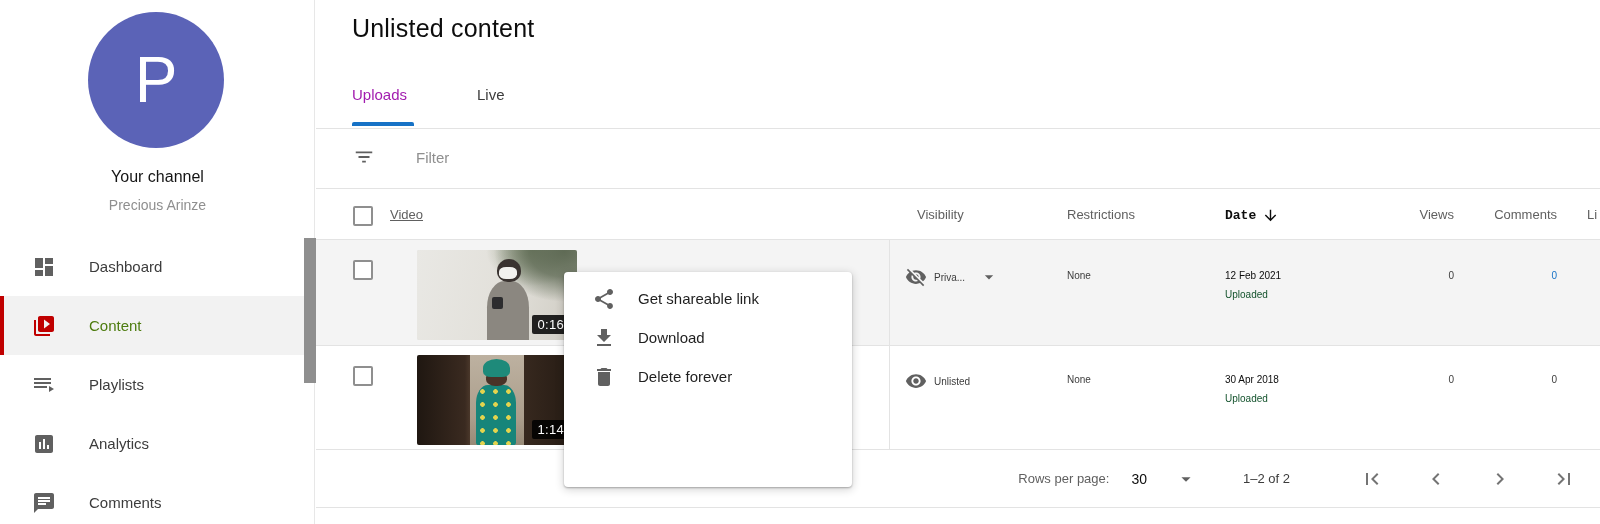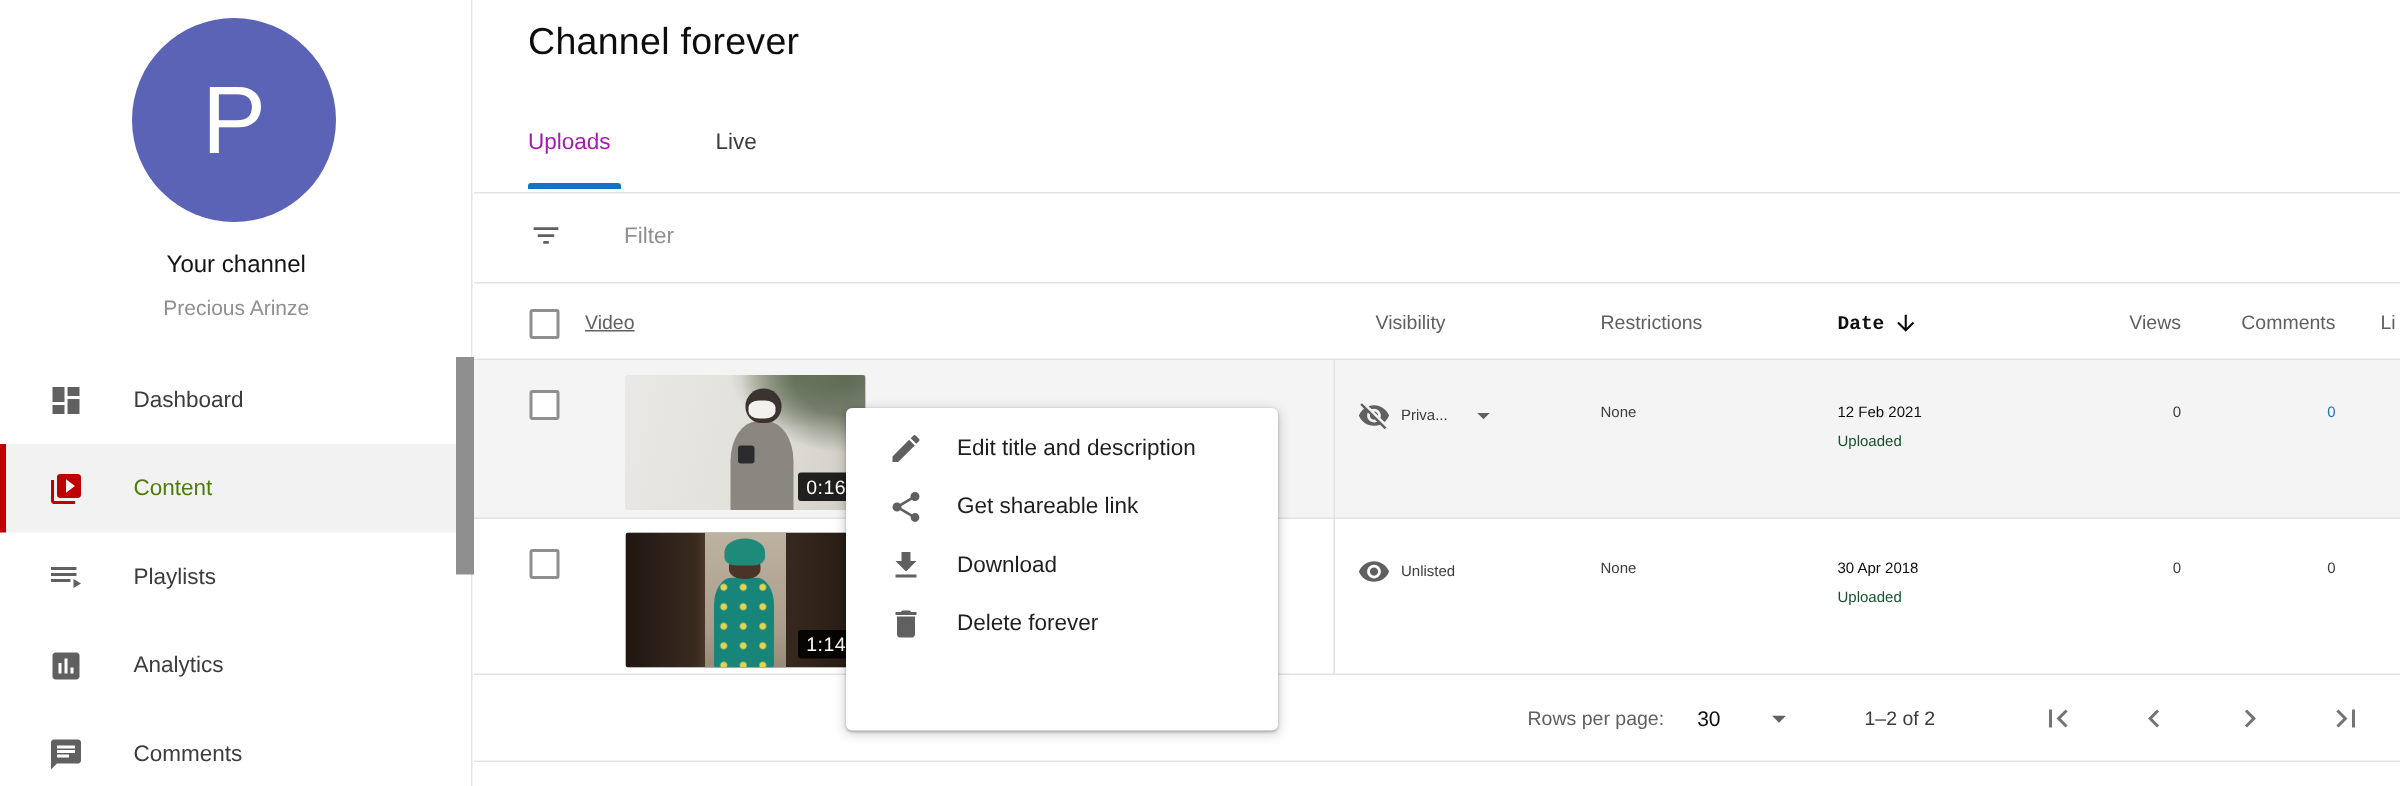--- a/index.html
+++ b/index.html
@@ -165,21 +165,21 @@
           <svg viewBox="0 0 24 24" width="24" height="24" fill="currentColor">
               <path d="M20 2H4c-1.1 0-2 .9-2 2v18l4-4h14c1.1 0 2-.9 2-2V4c0-1.1-.9-2-2-2zM6 9h12v2H6V9zm8 5H6v-2h8v2zm4-6H6V6h12v2z"></path>
             </svg>
         </span>
         <span class="nav-label">Comments</span>
       </div>
     </nav>
     <div class="side-scrollbar"></div>
   </aside>
 
-  <h1 class="page-title">Channel forever</h1>
+  <h1 class="page-title">Unlisted content</h1>
 
   <div class="tab tab-uploads">Uploads</div>
   <div class="tab tab-live">Live</div>
   <div class="tab-underline"></div>
   <div class="tabs-border"></div>
 
   <span class="filter-icon">
     <svg viewBox="0 0 24 24" width="22" height="22" fill="currentColor">
         <path d="M10 18h4v-2h-4v2zM3 6v2h18V6H3zm3 7h12v-2H6v2z"></path>
       </svg>
@@ -296,44 +296,36 @@
             <path d="M5.59 7.41L10.18 12l-4.59 4.59L7 18l6-6-6-6-1.41 1.41zM16 6h2v12h-2V6z"></path>
           </svg>
       </span>
     </span>
   </div>
 
   <div class="context-menu">
     <div class="menu-item">
       <span class="mi-icon">
         <svg viewBox="0 0 24 24" width="24" height="24" fill="currentColor">
-            <path d="M3 17.25V21h3.75L17.81 9.94l-3.75-3.75L3 17.25zM20.71 7.04c.39-.39.39-1.02 0-1.41l-2.34-2.34a.996.996 0 0 0-1.41 0l-1.83 1.83 3.75 3.75 1.83-1.83z"></path>
-          </svg>
-      </span>
-      <span class="mi-label">Edit title and description</span>
+            <path d="M18 16.08c-.76 0-1.44.3-1.96.77L8.91 12.7c.05-.23.09-.46.09-.7s-.04-.47-.09-.7l7.05-4.11c.54.5 1.25.81 2.04.81 1.66 0 3-1.34 3-3s-1.34-3-3-3-3 1.34-3 3c0 .24.04.47.09.7L8.04 9.81C7.5 9.31 6.79 9 6 9c-1.66 0-3 1.34-3 3s1.34 3 3 3c.79 0 1.5-.31 2.04-.81l7.12 4.16c-.05.21-.08.43-.08.65 0 1.61 1.31 2.92 2.92 2.92 1.61 0 2.92-1.31 2.92-2.92s-1.31-2.92-2.92-2.92z"></path>
+          </svg>
+      </span>
+      <span class="mi-label">Get shareable link</span>
     </div>
     <div class="menu-item">
       <span class="mi-icon">
         <svg viewBox="0 0 24 24" width="24" height="24" fill="currentColor">
-            <path d="M18 16.08c-.76 0-1.44.3-1.96.77L8.91 12.7c.05-.23.09-.46.09-.7s-.04-.47-.09-.7l7.05-4.11c.54.5 1.25.81 2.04.81 1.66 0 3-1.34 3-3s-1.34-3-3-3-3 1.34-3 3c0 .24.04.47.09.7L8.04 9.81C7.5 9.31 6.79 9 6 9c-1.66 0-3 1.34-3 3s1.34 3 3 3c.79 0 1.5-.31 2.04-.81l7.12 4.16c-.05.21-.08.43-.08.65 0 1.61 1.31 2.92 2.92 2.92 1.61 0 2.92-1.31 2.92-2.92s-1.31-2.92-2.92-2.92z"></path>
-          </svg>
-      </span>
-      <span class="mi-label">Get shareable link</span>
+            <path d="M19 9h-4V3H9v6H5l7 7 7-7zM5 18v2h14v-2H5z"></path>
+          </svg>
+      </span>
+      <span class="mi-label">Download</span>
     </div>
     <div class="menu-item">
       <span class="mi-icon">
         <svg viewBox="0 0 24 24" width="24" height="24" fill="currentColor">
-            <path d="M19 9h-4V3H9v6H5l7 7 7-7zM5 18v2h14v-2H5z"></path>
-          </svg>
-      </span>
-      <span class="mi-label">Download</span>
-    </div>
-    <div class="menu-item">
-      <span class="mi-icon">
-        <svg viewBox="0 0 24 24" width="24" height="24" fill="currentColor">
             <path d="M6 19c0 1.1.9 2 2 2h8c1.1 0 2-.9 2-2V7H6v12zM19 4h-3.5l-1-1h-5l-1 1H5v2h14V4z"></path>
           </svg>
       </span>
       <span class="mi-label">Delete forever</span>
     </div>
   </div>
 
 </div>
 
 </body></html>

